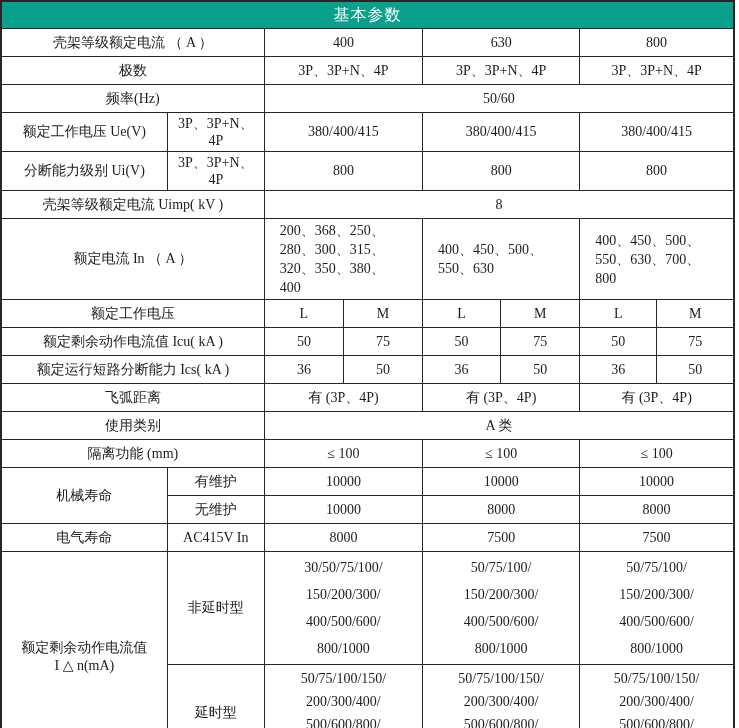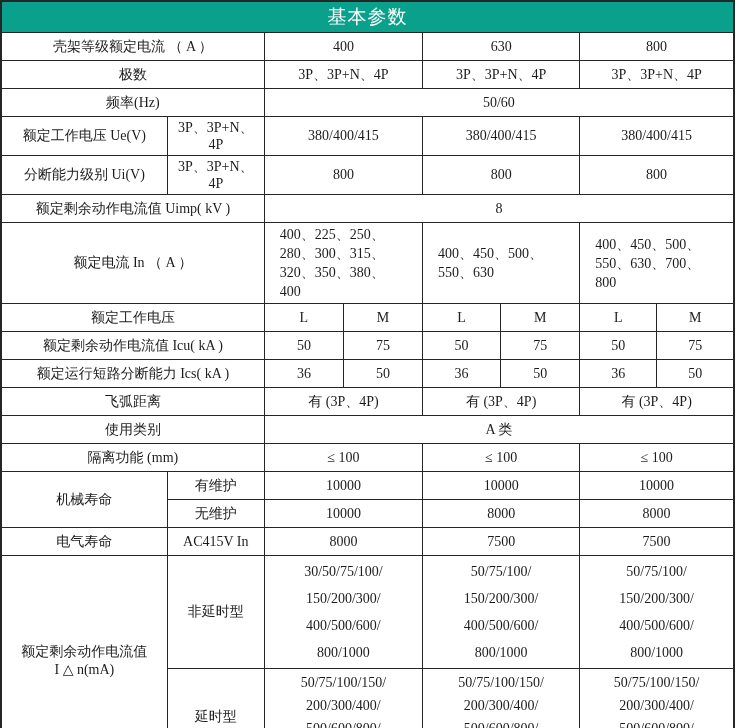--- a/index.html
+++ b/index.html
@@ -20,21 +20,21 @@
     border:1px solid var(--grid);
     text-align:center;
     vertical-align:middle;
     font-size:14px;
     padding:2px 3px;
     overflow:hidden;
   }
   td.title-cell{
     background:var(--accent);
     color:#ffffff;
-    font-size:19px;
+    font-size:16px;
     height:22px;
     letter-spacing:1px;
   }
   tr.std td{height:23px;}
   td.prelines{white-space:pre-line;}
   td.list-left{
     text-align:left;
     padding-left:15px;
     white-space:pre-line;
     line-height:19px;
@@ -97,27 +97,27 @@
 
     <tr class="std">
       <td>分断能力级别 Ui(V)</td>
       <td>3P、3P+N、4P</td>
       <td colspan="2">800</td>
       <td colspan="2">800</td>
       <td colspan="2">800</td>
     </tr>
 
     <tr class="std">
-      <td colspan="2">额定剩余动作电流值 Uimp( kV )</td>
+      <td colspan="2">壳架等级额定电流 Uimp( kV )</td>
       <td colspan="6">8</td>
     </tr>
 
     <tr class="in-row">
       <td colspan="2">额定电流 In （ A ）</td>
-      <td colspan="2" class="list-left">400、225、250、
+      <td colspan="2" class="list-left">200、368、250、
 280、300、315、
 320、350、380、
 400</td>
       <td colspan="2" class="list-left">400、450、500、
 550、630</td>
       <td colspan="2" class="list-left">400、450、500、
 550、630、700、
 800</td>
     </tr>
 

